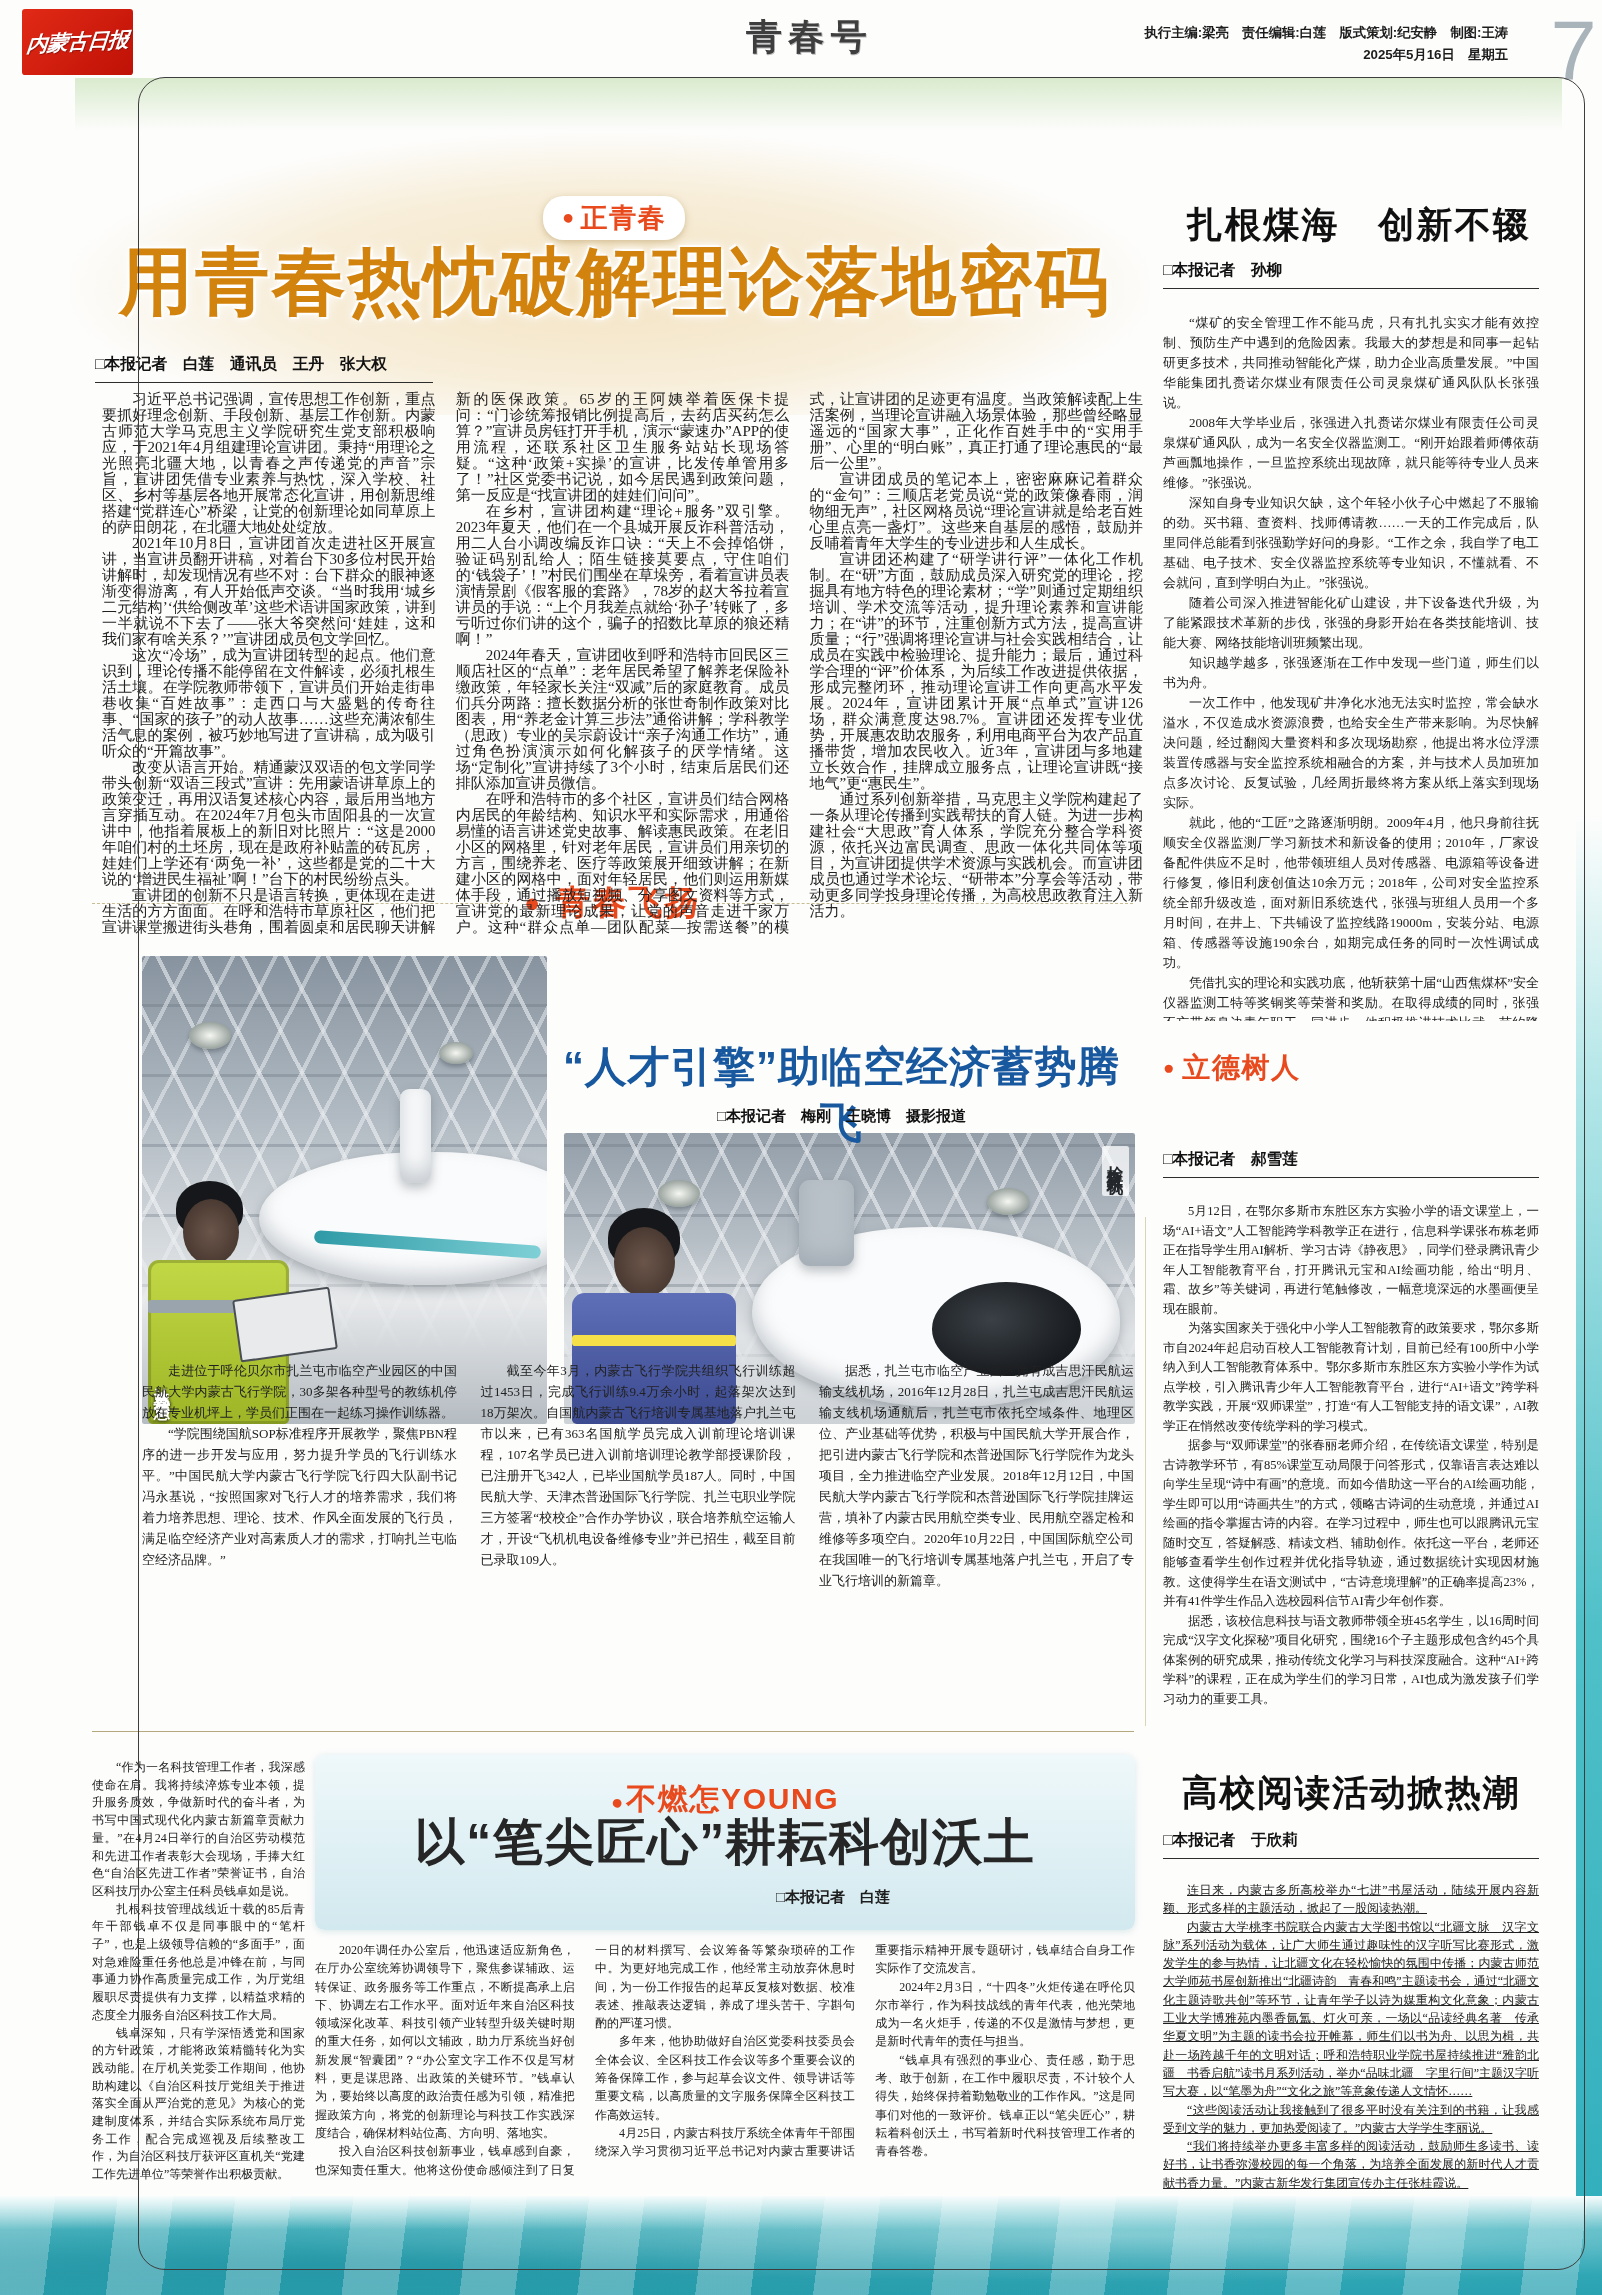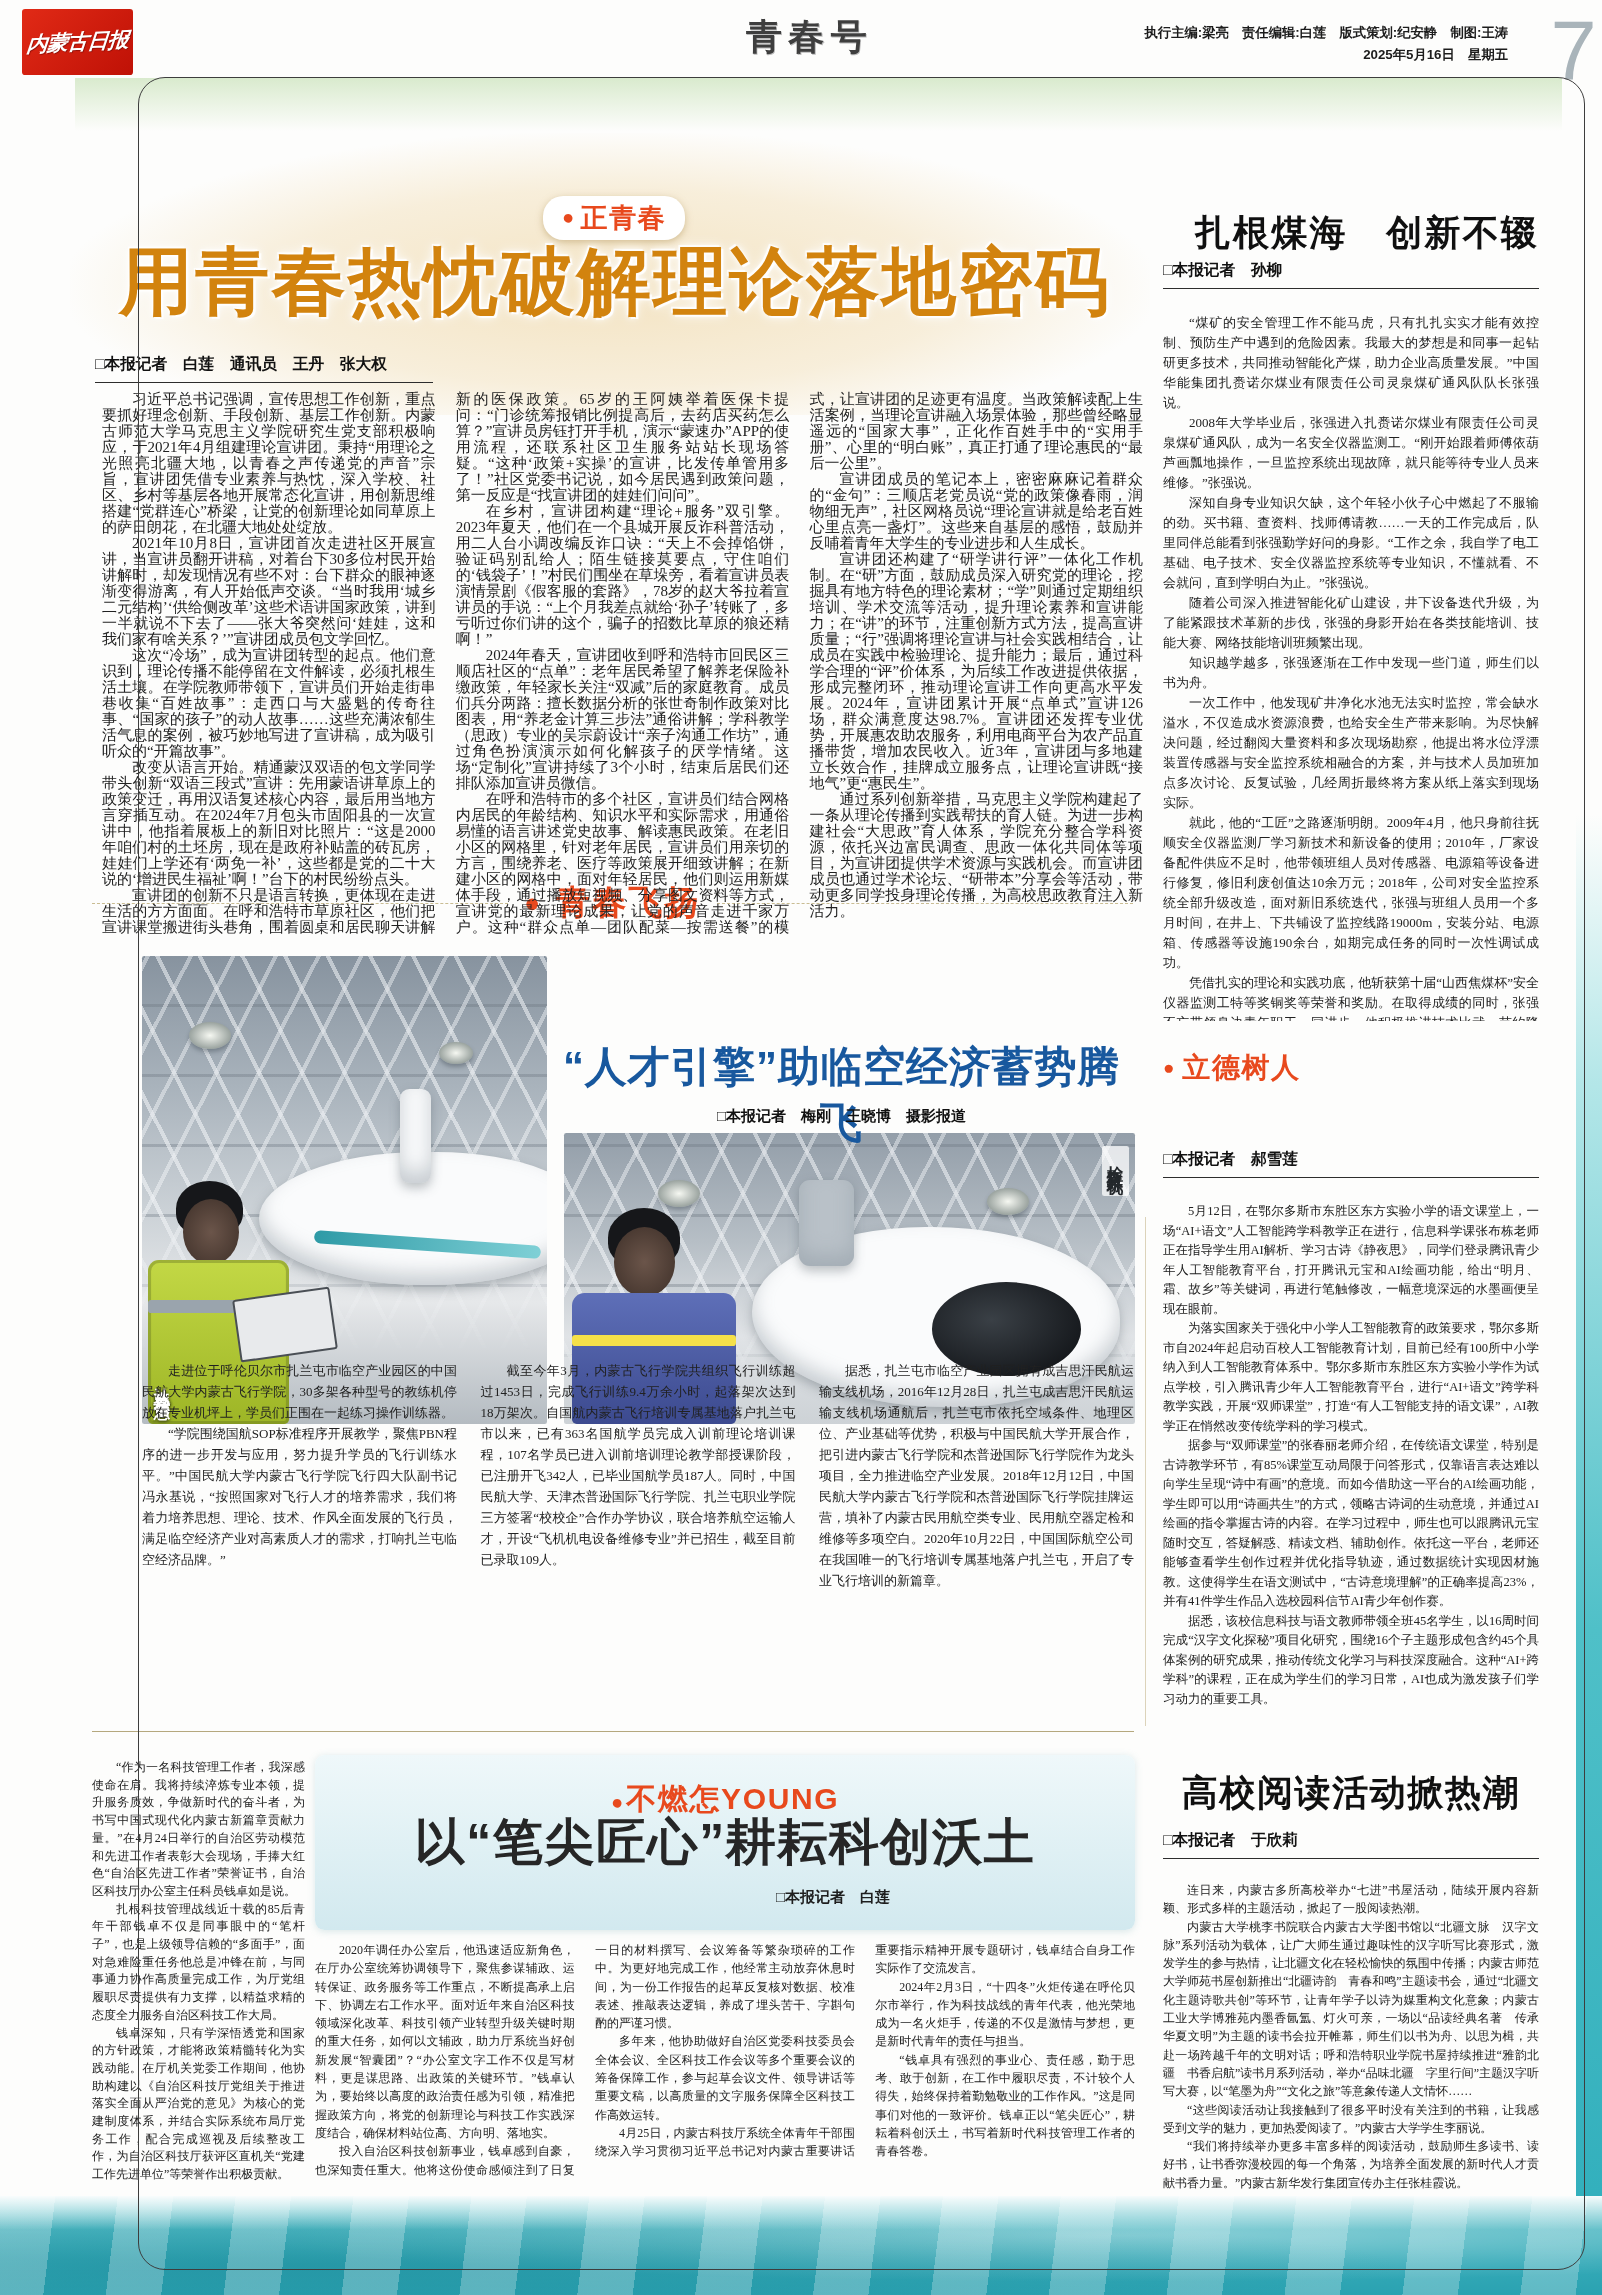--- a/index.html
+++ b/index.html
@@ -66,21 +66,21 @@
   .ai-marker{left:1163px;top:1049px;width:376px;display:flex;align-items:center;gap:7.8px;}
   .ai-marker .tag-dot{font-size:19px;}
   .ai-marker .red-tag{font-size:28px;letter-spacing:1.6px;}
   .ai-headline{left:1163px;top:1089px;width:376px;text-align:center;font-size:37px;font-weight:900;color:#101010;}
   .ai-byline{left:1163px;top:1149px;width:376px;}
   .ai-body{left:1163px;top:1202px;width:376px;height:515px;font-size:12.5px;line-height:19.5px;}
 
   .reading-headline{left:1163px;top:1769px;width:376px;text-align:center;font-size:36px;font-weight:900;
      color:#101010;letter-spacing:1.6px;}
   .reading-byline{left:1163px;top:1830px;width:376px;}
-  .reading-body{left:1163px;top:1881px;width:376px;height:341px;font-size:12px;line-height:18.3px;}
+  .reading-body{left:1163px;top:1881px;width:376px;height:341px;font-size:12px;line-height:18.3px;text-decoration:underline;}
 
   
   .fly-sep{left:92px;top:880px;width:1041px;display:flex;align-items:center;gap:15.7px;}
   .fly-sep .dash{flex:1;border-top:1.6px dashed #c9bc92;}
   .fly-sep .tag-dot{font-size:27px;}
   .fly-sep .red-tag{font-size:34px;letter-spacing:2.3px;}
   .avi-headline{left:548px;top:1039px;width:587px;text-align:center;font-size:42px;font-weight:900;
      color:#18589e;letter-spacing:0.8px;}
   .avi-byline{left:548px;top:1107px;width:587px;text-align:center;font-size:15px;font-weight:bold;
      font-family:"Liberation Sans","DejaVu Sans",sans-serif;}
@@ -169,21 +169,21 @@
       <p class="para">改变从语言开始。精通蒙汉双语的包文学同学带头创新“双语三段式”宣讲：先用蒙语讲草原上的政策变迁，再用汉语复述核心内容，最后用当地方言穿插互动。在2024年7月包头市固阳县的一次宣讲中，他指着展板上的新旧对比照片：“这是2000年咱们村的土坯房，现在是政府补贴盖的砖瓦房，娃娃们上学还有‘两免一补’，这些都是党的二十大说的‘增进民生福祉’啊！”台下的村民纷纷点头。</p>
       <p class="para">宣讲团的创新不只是语言转换，更体现在走进生活的方方面面。在呼和浩特市草原社区，他们把宣讲课堂搬进街头巷角，围着圆桌和居民聊天讲解新的医保政策。65岁的王阿姨举着医保卡提问：“门诊统筹报销比例提高后，去药店买药怎么算？”宣讲员房钰打开手机，演示“蒙速办”APP的使用流程，还联系社区卫生服务站站长现场答疑。“这种‘政策+实操’的宣讲，比发传单管用多了！”社区党委书记说，如今居民遇到政策问题，第一反应是“找宣讲团的娃娃们问问”。</p>
       <p class="para">在乡村，宣讲团构建“理论+服务”双引擎。2023年夏天，他们在一个县城开展反诈科普活动，用二人台小调改编反诈口诀：“天上不会掉馅饼，验证码别乱给人；陌生链接莫要点，守住咱们的‘钱袋子’！”村民们围坐在草垛旁，看着宣讲员表演情景剧《假客服的套路》，78岁的赵大爷拉着宣讲员的手说：“上个月我差点就给‘孙子’转账了，多亏听过你们讲的这个，骗子的招数比草原的狼还精啊！”</p>
       <p class="para">2024年春天，宣讲团收到呼和浩特市回民区三顺店社区的“点单”：老年居民希望了解养老保险补缴政策，年轻家长关注“双减”后的家庭教育。成员们兵分两路：擅长数据分析的张世奇制作政策对比图表，用“养老金计算三步法”通俗讲解；学科教学（思政）专业的吴宗蔚设计“亲子沟通工作坊”，通过角色扮演演示如何化解孩子的厌学情绪。这场“定制化”宣讲持续了3个小时，结束后居民们还排队添加宣讲员微信。</p>
       <p class="para">在呼和浩特市的多个社区，宣讲员们结合网格内居民的年龄结构、知识水平和实际需求，用通俗易懂的语言讲述党史故事、解读惠民政策。在老旧小区的网格里，针对老年居民，宣讲员们用亲切的方言，围绕养老、医疗等政策展开细致讲解；在新建小区的网格中，面对年轻居民，他们则运用新媒体手段，通过播放短视频、分享图文资料等方式，宣讲党的最新理论成果，让党的声音走进千家万户。这种“群众点单—团队配菜—按需送餐”的模式，让宣讲团的足迹更有温度。当政策解读配上生活案例，当理论宣讲融入场景体验，那些曾经略显遥远的“国家大事”，正化作百姓手中的“实用手册”、心里的“明白账”，真正打通了理论惠民的“最后一公里”。</p>
       <p class="para">宣讲团成员的笔记本上，密密麻麻记着群众的“金句”：三顺店老党员说“党的政策像春雨，润物细无声”，社区网格员说“理论宣讲就是给老百姓心里点亮一盏灯”。这些来自基层的感悟，鼓励并反哺着青年大学生的专业进步和人生成长。</p>
       <p class="para">宣讲团还构建了“研学讲行评”一体化工作机制。在“研”方面，鼓励成员深入研究党的理论，挖掘具有地方特色的理论素材；“学”则通过定期组织培训、学术交流等活动，提升理论素养和宣讲能力；在“讲”的环节，注重创新方式方法，提高宣讲质量；“行”强调将理论宣讲与社会实践相结合，让成员在实践中检验理论、提升能力；最后，通过科学合理的“评”价体系，为后续工作改进提供依据，形成完整闭环，推动理论宣讲工作向更高水平发展。2024年，宣讲团累计开展“点单式”宣讲126场，群众满意度达98.7%。宣讲团还发挥专业优势，开展惠农助农服务，利用电商平台为农产品直播带货，增加农民收入。近3年，宣讲团与多地建立长效合作，挂牌成立服务点，让理论宣讲既“接地气”更“惠民生”。</p>
       <p class="para">通过系列创新举措，马克思主义学院构建起了一条从理论传播到实践帮扶的育人链。为进一步构建社会“大思政”育人体系，学院充分整合学科资源，依托兴边富民调查、思政一体化共同体等项目，为宣讲团提供学术资源与实践机会。而宣讲团成员也通过学术论坛、“研带本”分享会等活动，带动更多同学投身理论传播，为高校思政教育注入新活力。</p>
     </div>
 
-  <h2 class="abs coal-headline sans" style="margin:16px">扎根煤海　创新不辍</h2>
+  <h2 class="abs coal-headline sans" style="margin:8px">扎根煤海　创新不辍</h2>
   <div class="abs byline coal-byline">□本报记者　孙柳</div>
   <div class="abs body-text coal-body">
       <p class="para">“煤矿的安全管理工作不能马虎，只有扎扎实实才能有效控制、预防生产中遇到的危险因素。我最大的梦想是和同事一起钻研更多技术，共同推动智能化产煤，助力企业高质量发展。”中国华能集团扎赉诺尔煤业有限责任公司灵泉煤矿通风队队长张强说。</p>
       <p class="para">2008年大学毕业后，张强进入扎赉诺尔煤业有限责任公司灵泉煤矿通风队，成为一名安全仪器监测工。“刚开始跟着师傅依葫芦画瓢地操作，一旦监控系统出现故障，就只能等待专业人员来维修。”张强说。</p>
       <p class="para">深知自身专业知识欠缺，这个年轻小伙子心中燃起了不服输的劲。买书籍、查资料、找师傅请教……一天的工作完成后，队里同伴总能看到张强勤学好问的身影。“工作之余，我自学了电工基础、电子技术、安全仪器监控系统等专业知识，不懂就看、不会就问，直到学明白为止。”张强说。</p>
       <p class="para">随着公司深入推进智能化矿山建设，井下设备迭代升级，为了能紧跟技术革新的步伐，张强的身影开始在各类技能培训、技能大赛、网络技能培训班频繁出现。</p>
       <p class="para">知识越学越多，张强逐渐在工作中发现一些门道，师生们以书为舟。</p>
       <p class="para">一次工作中，他发现矿井净化水池无法实时监控，常会缺水溢水，不仅造成水资源浪费，也给安全生产带来影响。为尽快解决问题，经过翻阅大量资料和多次现场勘察，他提出将水位浮漂装置传感器与安全监控系统相融合的方案，并与技术人员加班加点多次讨论、反复试验，几经周折最终将方案从纸上落实到现场实际。</p>
       <p class="para">就此，他的“工匠”之路逐渐明朗。2009年4月，他只身前往抚顺安全仪器监测厂学习新技术和新设备的使用；2010年，厂家设备配件供应不足时，他带领班组人员对传感器、电源箱等设备进行修复，修旧利废创值达10余万元；2018年，公司对安全监控系统全部升级改造，面对新旧系统迭代，张强与班组人员用一个多月时间，在井上、下共铺设了监控线路19000m，安装分站、电源箱、传感器等设施190余台，如期完成任务的同时一次性调试成功。</p>
       <p class="para">凭借扎实的理论和实践功底，他斩获第十届“山西焦煤杯”安全仪器监测工特等奖铜奖等荣誉和奖励。在取得成绩的同时，张强不忘带领身边青年职工一同进步。他积极推进技术比武、节约降耗比拼、导师带徒等活动，促进大家学技术、比干劲、练本领的工作热情；把自己所学整理成《心得手册》，毫无保留手把手传授，让全矿从事安全仪器监控系统的职工技能水平得到全面提升……2015年至今，张强通过多种途径已累计参与培养安全仪器检测工17名，目前均已经成为该矿安全仪器监测监控岗位上的骨干力量。</p>

